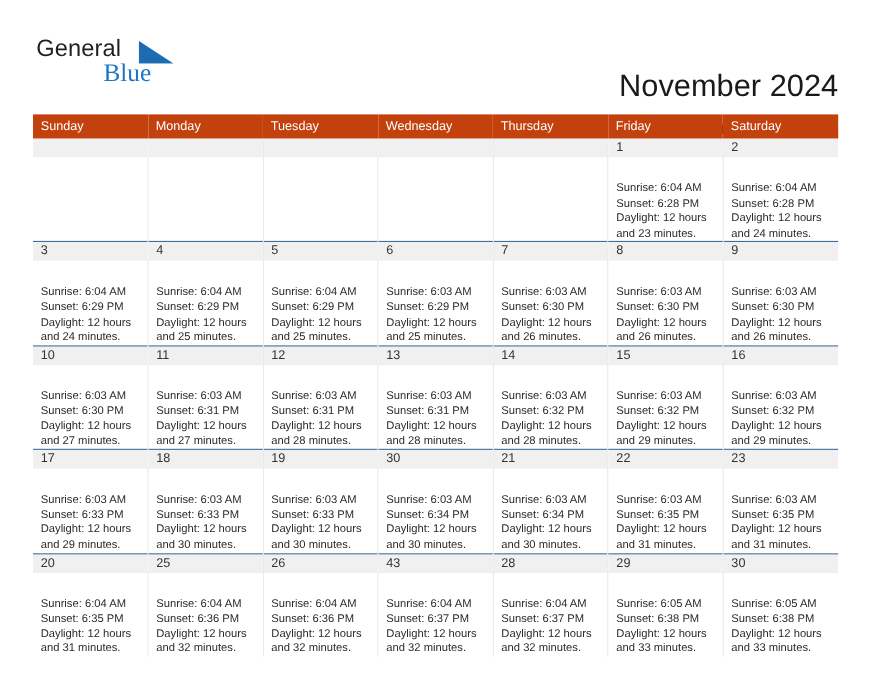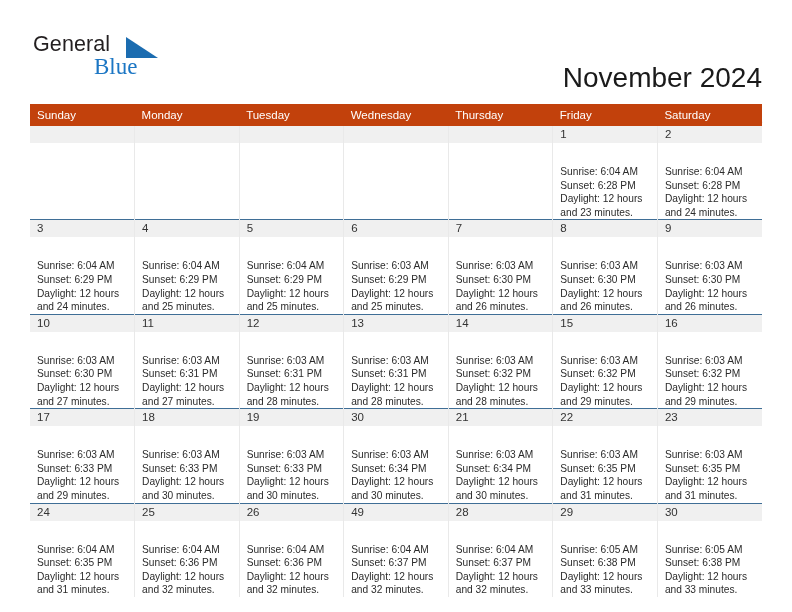--- a/index.html
+++ b/index.html
@@ -444,21 +444,21 @@
             <div>Sunrise: 6:03 AM</div>
             <div>Sunset: 6:35 PM</div>
             <div>Daylight: 12 hours</div>
             <div>and 31 minutes.</div>
           </div>
         </td>
       </tr>
 
       <tr class="week-row">
         <td>
-          <div class="daynum">24</div>
+          <div class="daynum">20</div>
           <div class="cell-body">
             <div>Sunrise: 6:04 AM</div>
             <div>Sunset: 6:35 PM</div>
             <div>Daylight: 12 hours</div>
             <div>and 31 minutes.</div>
           </div>
         </td>
         <td>
           <div class="daynum">25</div>
           <div class="cell-body">
@@ -471,21 +471,21 @@
         <td>
           <div class="daynum">26</div>
           <div class="cell-body">
             <div>Sunrise: 6:04 AM</div>
             <div>Sunset: 6:36 PM</div>
             <div>Daylight: 12 hours</div>
             <div>and 32 minutes.</div>
           </div>
         </td>
         <td>
-          <div class="daynum">49</div>
+          <div class="daynum">43</div>
           <div class="cell-body">
             <div>Sunrise: 6:04 AM</div>
             <div>Sunset: 6:37 PM</div>
             <div>Daylight: 12 hours</div>
             <div>and 32 minutes.</div>
           </div>
         </td>
         <td>
           <div class="daynum">28</div>
           <div class="cell-body">

